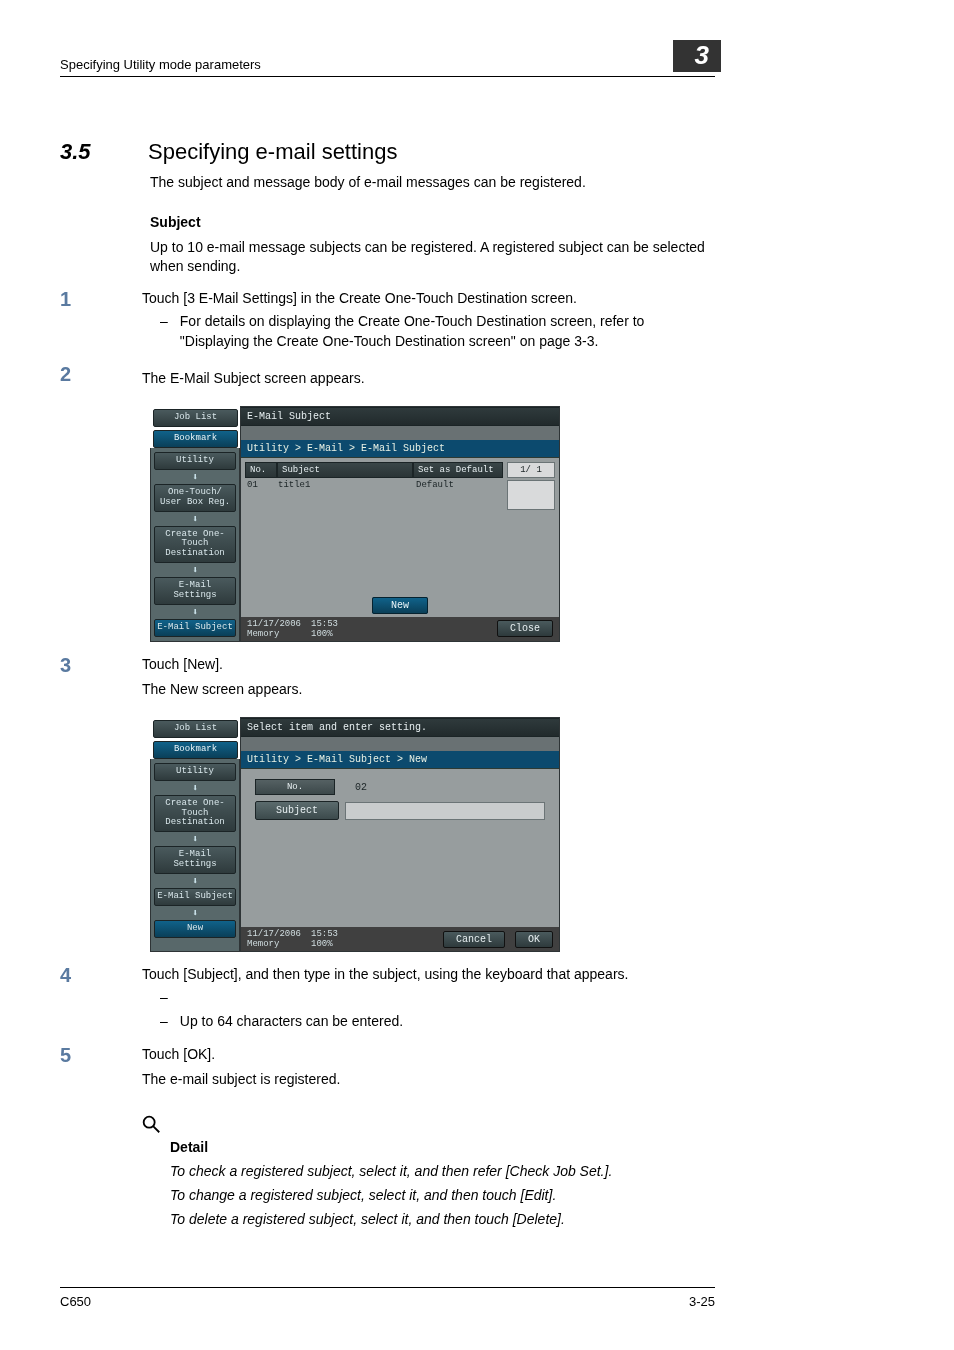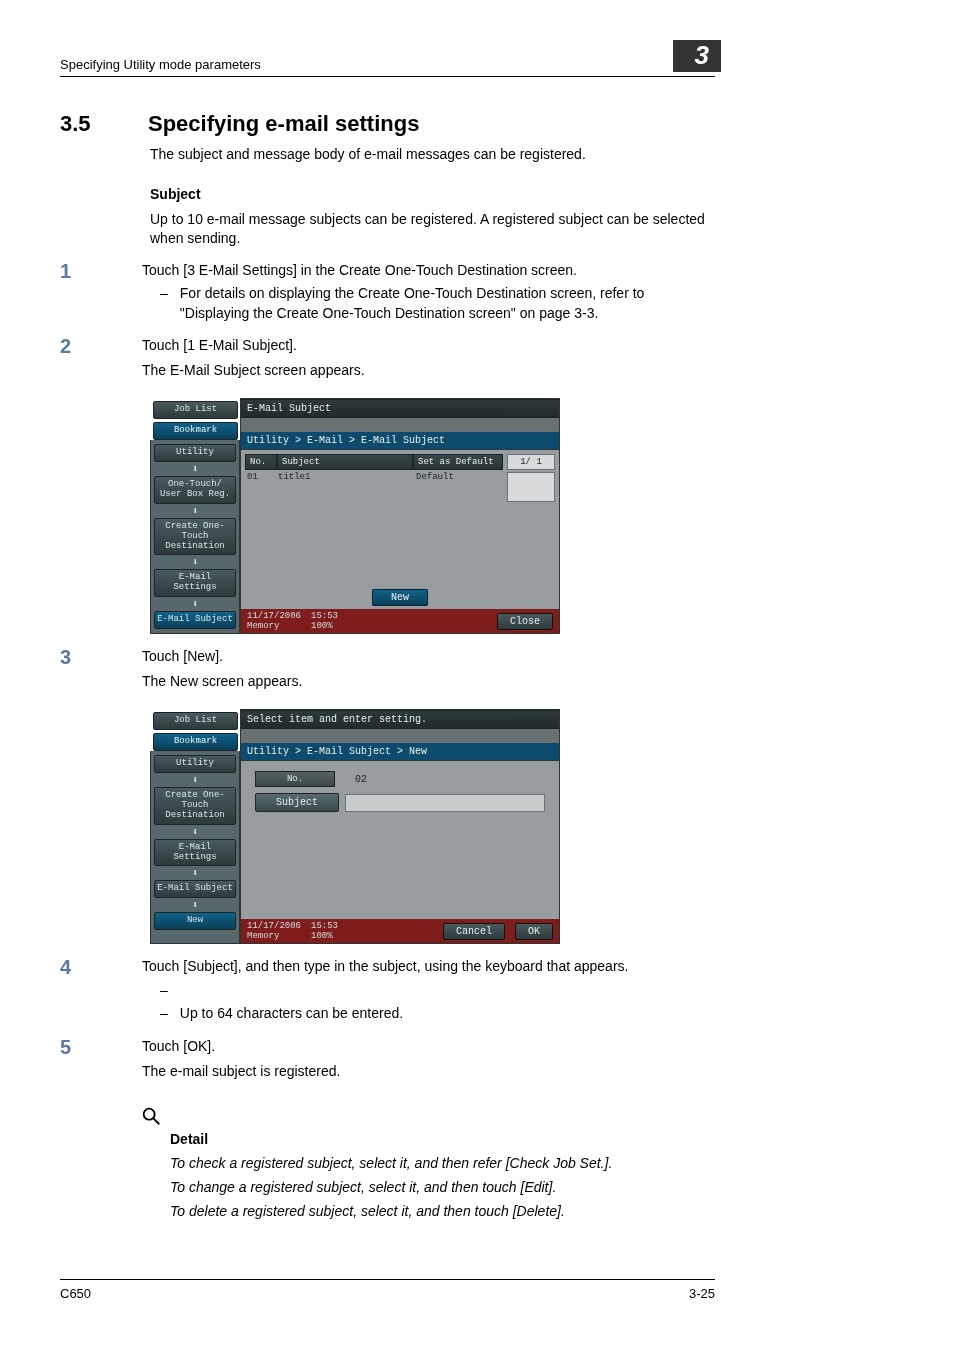--- a/index.html
+++ b/index.html
@@ -41,24 +41,26 @@
   .section-row {
     display: flex;
     align-items: baseline;
     margin-top: 34px;
     gap: 28px;
   }
   .sec-num {
     font-size: 22px;
     font-weight: bold;
     width: 60px;
+    font-style: italic;
   }
   .sec-title {
     font-size: 22px;
-    font-weight: bold;
+    font-weight: normal;
+    margin-top: 28px;
   }
   .content-col {
     margin-left: 90px;
   }
   .body-text {
     font-size: 14px;
     margin: 8px 0;
     line-height: 1.35;
   }
   .sub-head {
@@ -224,21 +226,21 @@
   }
   .btn-center {
     background: linear-gradient(#10628a,#0a3f58);
     border:1px solid #06222f;
     color:#e8f4f8;
     padding:2px 18px;
     font-size:10px;
     border-radius:2px;
   }
   .status-bar {
-    background:#7f1d1d;
+    background:#404040;
     color:#d0dde0;
     display:flex;
     align-items:center;
     padding:2px 6px;
     gap:10px;
     font-size:9px;
   }
   .status-bar .spacer{flex:1;}
   .close-btn, .ok-btn, .cancel-btn {
     background: linear-gradient(#4a5a5d,#2e3a3c);
@@ -286,21 +288,20 @@
         <div class="bullet">
             <span class="dash">–</span>
             <span>For details on displaying the Create One-Touch Destination screen, refer to "Displaying the Create One-Touch Destination screen" on page 3-3.</span>
           </div>
       </div>
     </div>
 
     <div class="step-row step-wrap">
       <div class="step-num">2</div>
       <div class="step-body">
-        <div>Touch [1 E-Mail Subject].</div>
         <div class="body-text" style="margin-top:6px">The E-Mail Subject screen appears.</div>
       </div>
     </div>
 
     <div class="screenshot">
       <div class="ui">
         <div class="row">
           <div class="left-col">
             <div class="top-tabs" style="flex-direction:column;background:transparent;">
               <div class="tab-btn">Job List</div>

